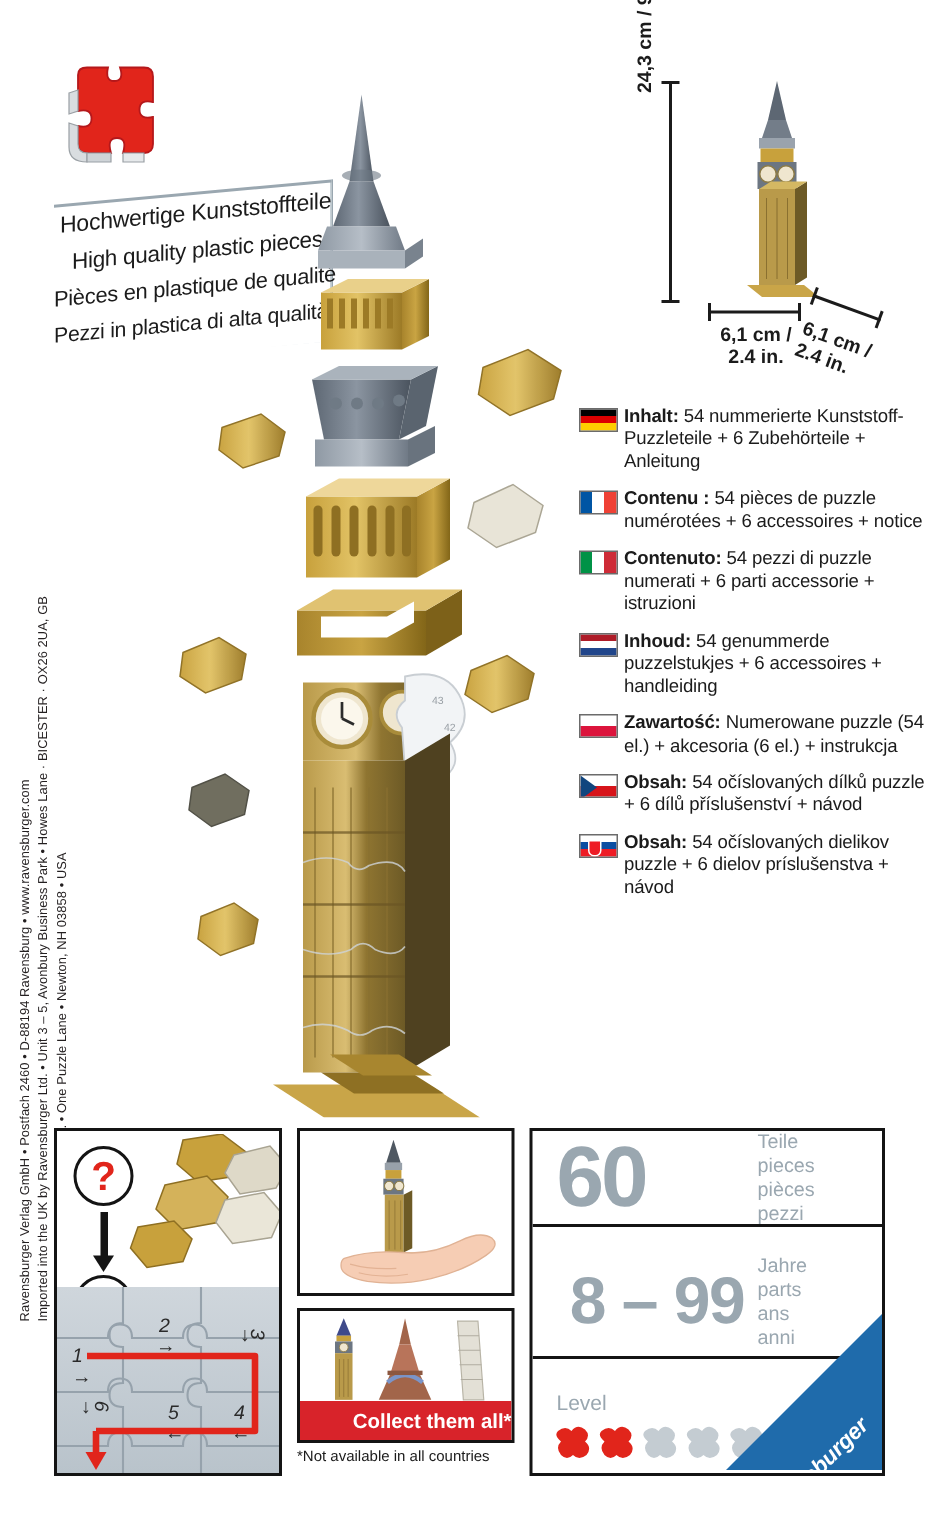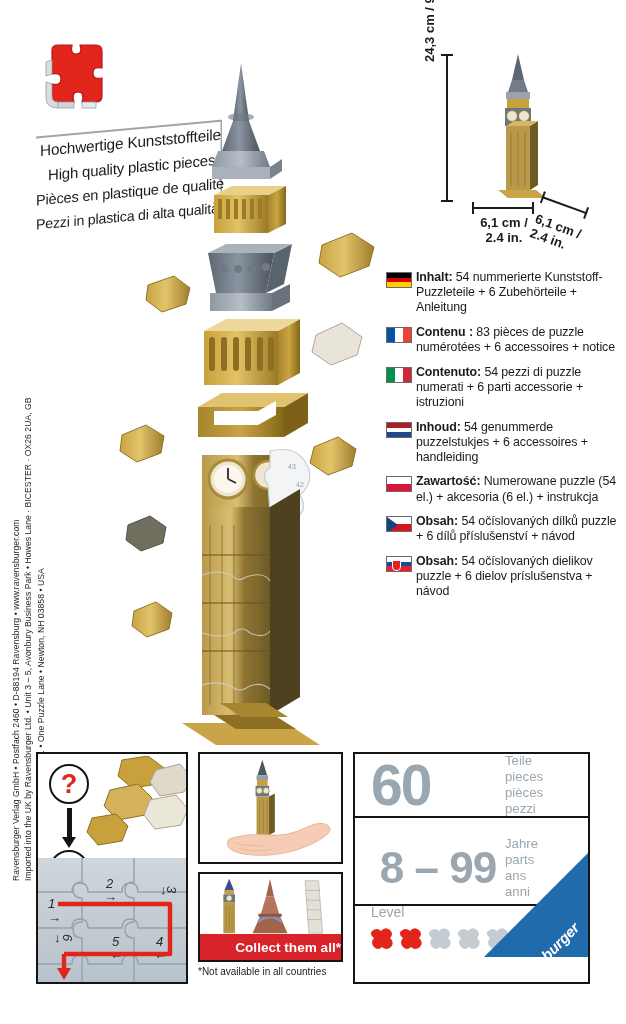--- a/index.html
+++ b/index.html
@@ -179,21 +179,21 @@
     background: linear-gradient(#cfd6dc, #b9c3cb);
   }
   .num { position:absolute; font-size: 13px; color:#2a2a2a; font-style: italic; }
   .arw { position:absolute; color:#2a2a2a; font-size: 13px; }
   #red-path { position:absolute; left:0; top:0; width:100%; height:100%; }
 
   
   .info-cell { position:absolute; left:0; width:100%; display:flex; align-items:center; }
   #cell-pieces { top: 0; height: 64px; border-bottom: 2.2px solid #141414; }
   #cell-age    { top: 78px; height: 74px; border-bottom: 2.2px solid #141414; }
-  #cell-level  { top: 140px; height: 63px; }
+  #cell-level  { top: 163px; height: 63px; }
   .big-num {
     font-size: 57px; font-weight: 700; color:#9aa7b0; letter-spacing: -2px;
     padding-left: 16px; width: 150px; line-height: 1;
   }
   #age-num { font-size: 44px; letter-spacing: -1px; text-align: center; }
   .lang-list { font-size: 13.2px; color:#9aa7b0; line-height: 1.22; }
   #level-label { position:absolute; left: 16px; top: 10px; font-size: 14px; color:#9aa7b0; }
   #level-stars { position:absolute; left: 14px; top: 32px; display:flex; gap: 3px; }
   #rav-corner {
     position:absolute; right: 0; bottom: 0; width: 0; height: 0;
@@ -413,21 +413,21 @@
       <b>Inhalt:</b><span> 54 nummerierte Kunststoff-Puzzleteile + 6 Zubehörteile + Anleitung</span>
     </div>
   </div>
 
 
   <div class="content-row">
     <div class="flag-stack">
       <div class="flag f-fr"></div>
     </div>
     <div class="content-text">
-      <b>Contenu :</b><span> 83 pièces de puzzle numérotées + 6 accessoires + notice</span>
+      <b>Contenu :</b><span> 54 pièces de puzzle numérotées + 6 accessoires + notice</span>
     </div>
   </div>
 
   <div class="content-row">
     <div class="flag-stack">
       <div class="flag f-it"></div>
     </div>
     <div class="content-text">
       <b>Contenuto:</b><span> 54 pezzi di puzzle numerati + 6 parti accessorie + istruzioni</span>
     </div>

